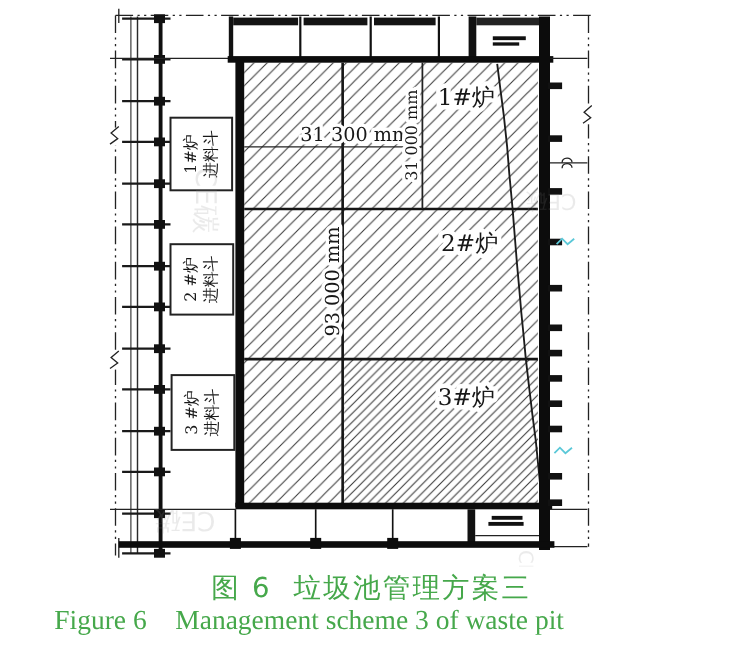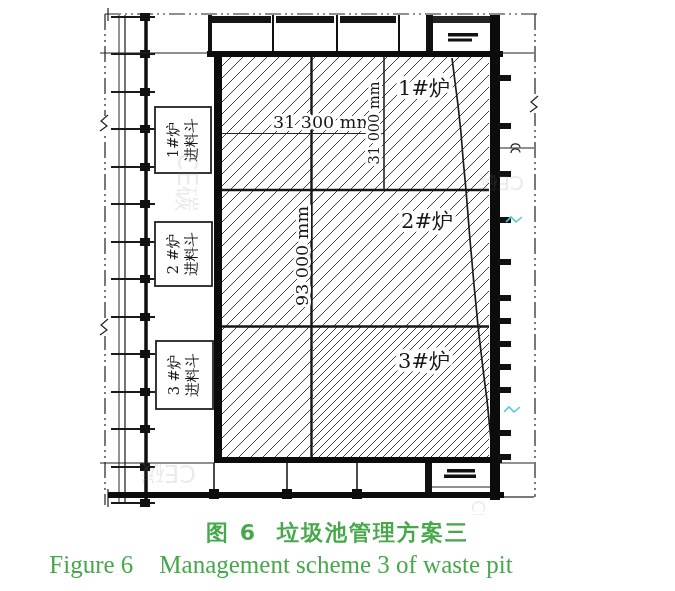--- a/index.html
+++ b/index.html
@@ -7,21 +7,21 @@
          font-family:"Liberation Sans",sans-serif;}
   .stage svg{position:absolute;left:0;top:0;}
   .t{font-family:"DejaVu Serif",serif;fill:#181818;}
   .halo{paint-order:stroke;stroke:#ffffff;stroke-width:6px;stroke-linejoin:round;}
   .halo-big{paint-order:stroke;stroke:#ffffff;stroke-width:8px;stroke-linejoin:round;}
   .dd{stroke:#222;stroke-width:1.2;fill:none;stroke-dasharray:16 4 2 4 2 4;}
   .thin{stroke:#222;stroke-width:1.2;fill:none;}
   .med{stroke:#161616;stroke-width:2.4;fill:none;}
   .wm{fill:#8a8a8a;opacity:0.17;font-family:"DejaVu Sans",sans-serif;}
   .caption-zh{position:absolute;left:0;top:518px;width:675px;text-align:center;
-      font-size:22px;font-weight:bold;letter-spacing:2px;font-family:"DejaVu Sans",sans-serif;}
+      font-size:25px;font-weight:normal;letter-spacing:2px;font-family:"DejaVu Sans",sans-serif;}
   .caption-en{position:absolute;left:0;top:551px;width:562px;text-align:center;
       font-size:25px;font-family:"Liberation Serif",serif;}
   .gap-zh{display:inline-block;width:20px;}
   .gap-en{display:inline-block;width:26px;}
   .wm-main{position:absolute;left:477px;top:527px;font-size:23px;opacity:0.85;
       white-space:nowrap;letter-spacing:1px;font-family:"DejaVu Sans",sans-serif;z-index:5;}
 </style>
 </head>
 <body>
 

